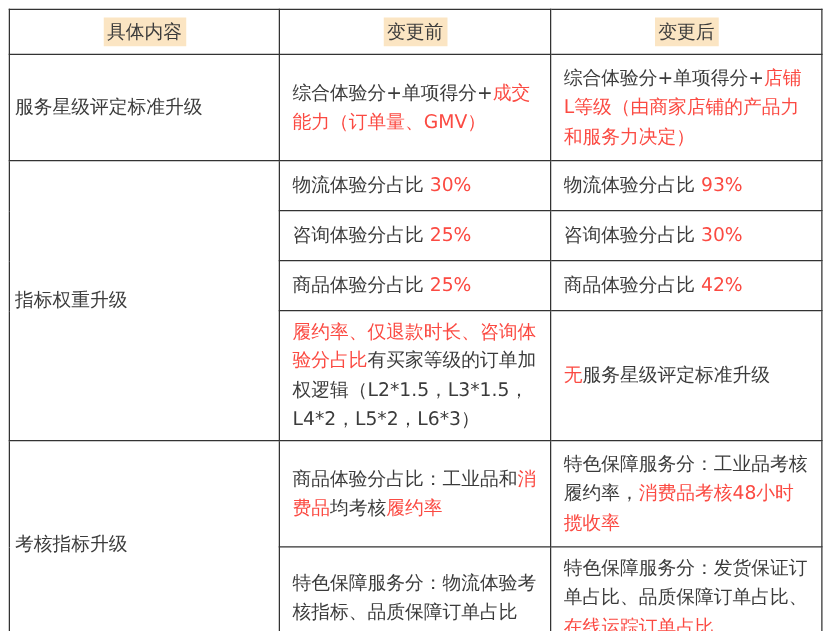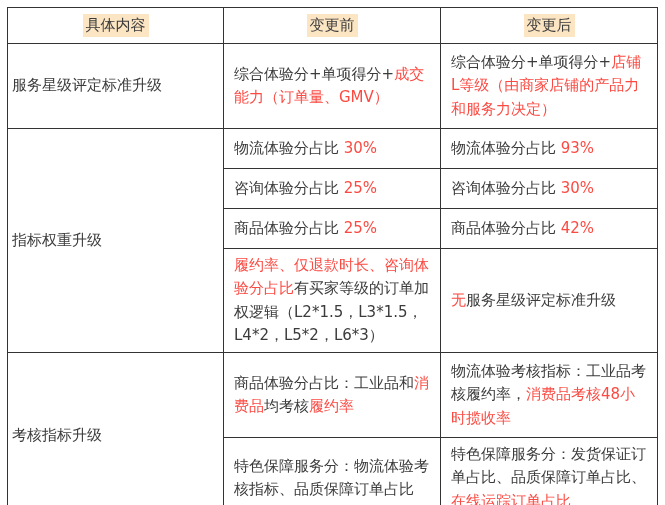--- a/index.html
+++ b/index.html
@@ -91,20 +91,20 @@
       <td class="cell"><span class="seg">商品体验分占比 </span><span class="seg red">25%</span></td>
       <td class="cell"><span class="seg">商品体验分占比 </span><span class="seg red">42%</span></td>
     </tr>
     <tr class="h92">
       <td class="cell"><span class="seg red">履约率、仅退款时长、咨询体验分占比</span><span class="seg">有买家等级的订单加权逻辑（L2*1.5，L3*1.5，L4*2，L5*2，L6*3）</span></td>
       <td class="cell"><span class="seg red">无</span><span class="seg">服务星级评定标准升级</span></td>
     </tr>
     <tr class="h85">
       <td class="cat" rowspan="2">考核指标升级</td>
       <td class="cell"><span class="seg">商品体验分占比：工业品和</span><span class="seg red">消费品</span><span class="seg">均考核</span><span class="seg red">履约率</span></td>
-      <td class="cell"><span class="seg">物流体验考核指标：工业品考核履约率，</span><span class="seg red">消费品考核48小时揽收率</span></td>
+      <td class="cell"><span class="seg">特色保障服务分：工业品考核履约率，</span><span class="seg red">消费品考核48小时揽收率</span></td>
     </tr>
     <tr class="h73">
       <td class="cell"><span class="seg">特色保障服务分：物流体验考核指标、品质保障订单占比</span></td>
       <td class="cell"><span class="seg">特色保障服务分：发货保证订单占比、品质保障订单占比、</span><span class="seg red">在线运踪订单占比</span></td>
     </tr>
   </tbody>
 </table>
 
 </body></html>

